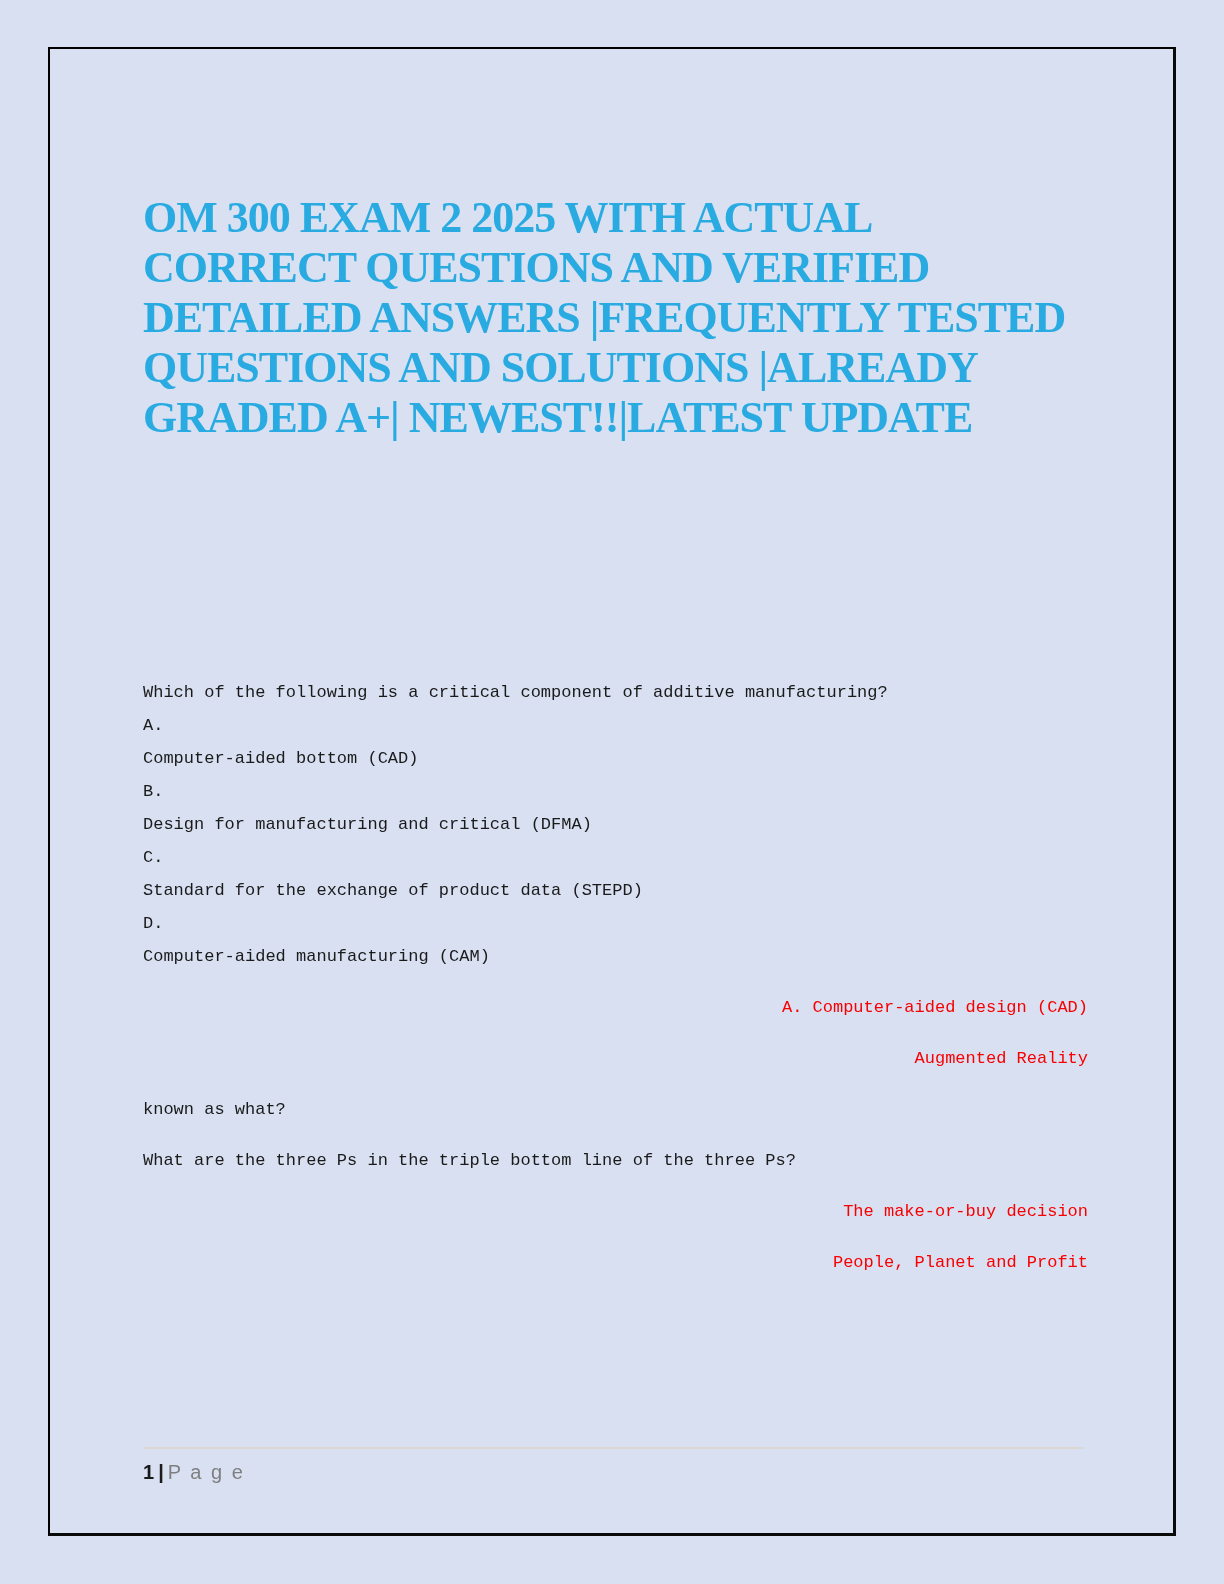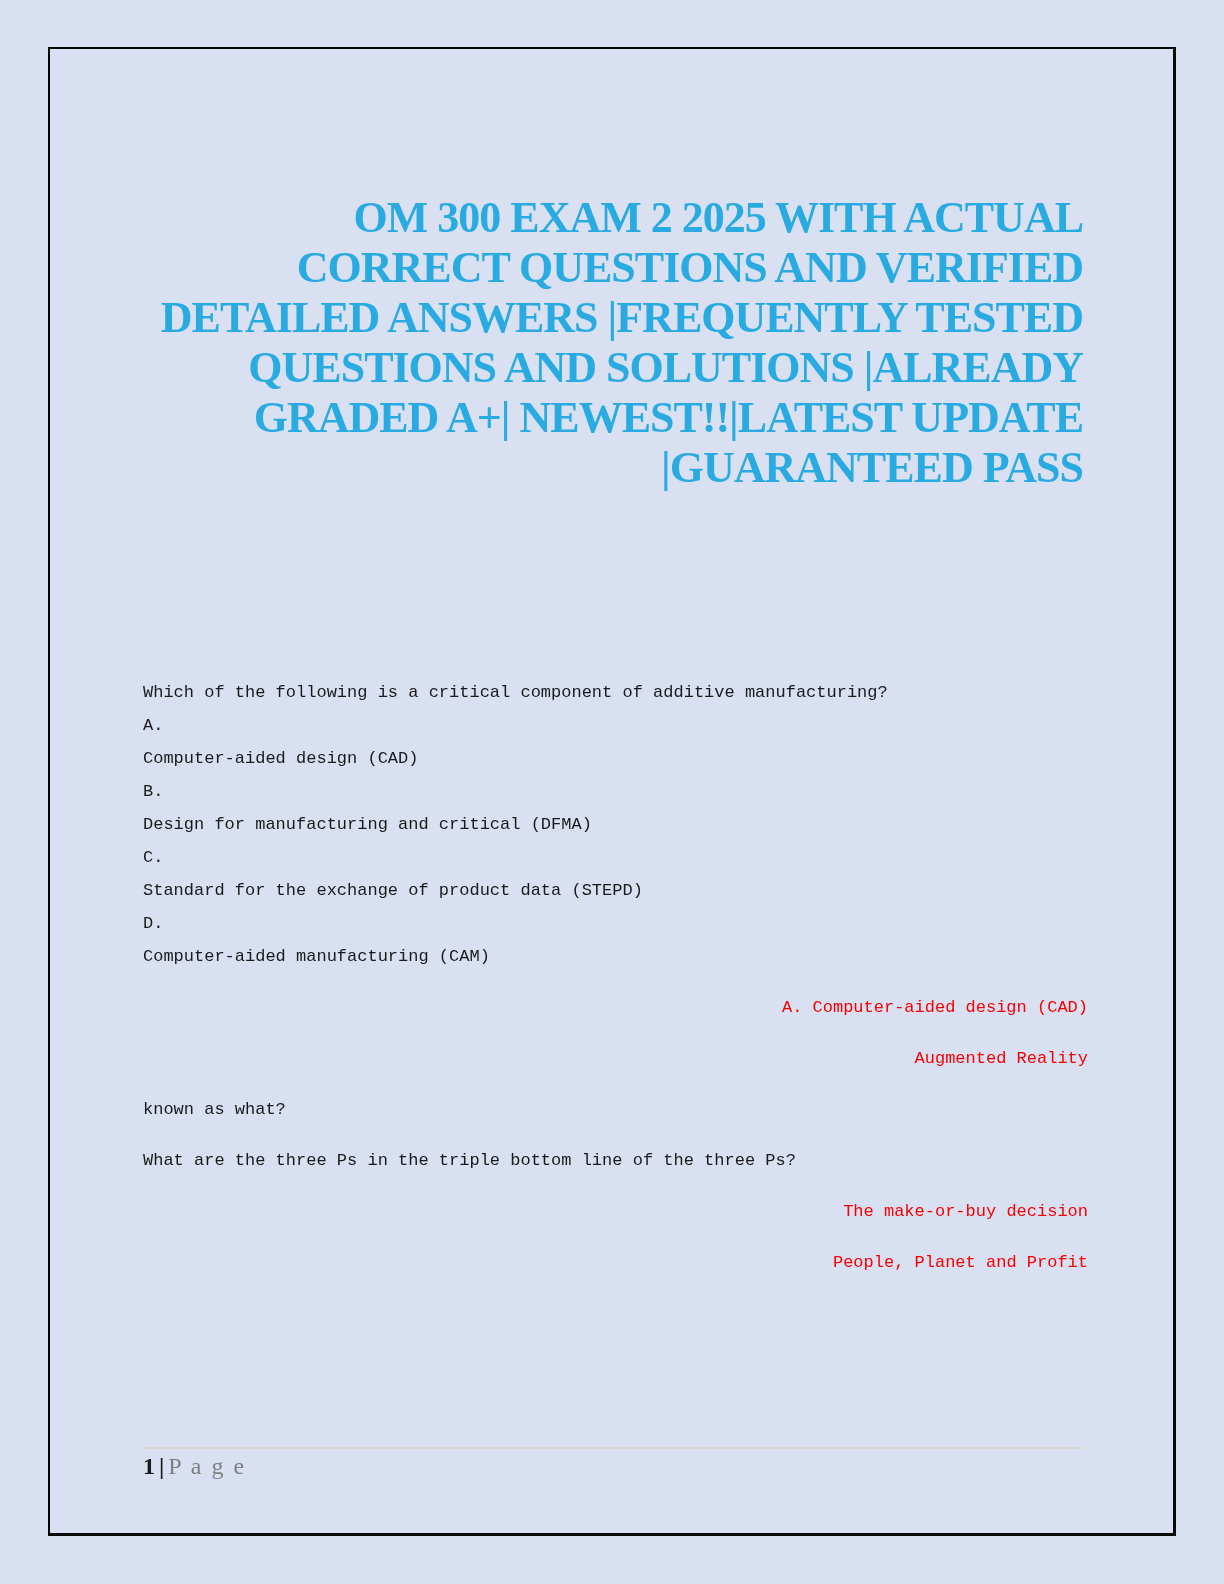--- a/index.html
+++ b/index.html
@@ -14,21 +14,21 @@
     position:absolute;
     left:48px;top:47px;right:48px;bottom:48px;
     border-top:2px solid #000;
     border-left:2px solid #000;
     border-right:3px solid #0a0a0a;
     border-bottom:3px solid #0a0a0a;
   }
   .title-block{
     position:absolute;
     left:143px;width:940px;top:193px;
-    text-align:right;
+    text-align:left;
     color:#29abe2;
     font-family:"Liberation Serif",serif;
     font-weight:bold;
     font-size:44px;
     line-height:50px;
     letter-spacing:-1px;
   }
   .title-line{white-space:nowrap;}
   .body-block{
     position:absolute;
@@ -40,48 +40,46 @@
   .qa-block{margin:0 0 18px 0;}
   .line{
     line-height:33px;
     white-space:nowrap;
   }
   .answer .line{color:#f80000;text-align:right;}
   .footer{
     position:absolute;
     left:143px;width:940px;top:1447px;
     border-top:2px solid #dcd8d0;
-    padding-top:4px;
-    font-size:24px;
-    font-family:Liberation Serif, serif;
+    padding-top:12px;
+    font-size:20px;
   }
   .footer .page-num{font-weight:bold;color:#1a1a1a;}
   .footer .pipe{color:#1a1a1a;font-weight:bold;padding:0 4px;}
   .footer .page-label{color:#7f7f7f;letter-spacing:2px;}
 </style>
 </head>
 <body>
 
 <div class="page-border"></div>
 
 <div class="title-block">
   <div class="title-line">OM 300 EXAM 2 2025 WITH ACTUAL</div>
   <div class="title-line">CORRECT QUESTIONS AND VERIFIED</div>
   <div class="title-line">DETAILED ANSWERS |FREQUENTLY TESTED</div>
   <div class="title-line">QUESTIONS AND SOLUTIONS |ALREADY</div>
   <div class="title-line">GRADED A+| NEWEST!!|LATEST UPDATE</div>
-  <div class="title-line">|GUARANTEED PASS</div>
 </div>
 
 <div class="body-block">
 
   <div class="qa-block question">
     <div class="line">Which of the following is a critical component of additive manufacturing?</div>
     <div class="line">A.</div>
-    <div class="line">Computer-aided design (CAD)</div>
+    <div class="line">Computer-aided bottom (CAD)</div>
     <div class="line">B.</div>
     <div class="line">Design for manufacturing and critical (DFMA)</div>
     <div class="line">C.</div>
     <div class="line">Standard for the exchange of product data (STEPD)</div>
     <div class="line">D.</div>
     <div class="line">Computer-aided manufacturing (CAM)</div>
   </div>
 
   <div class="qa-block answer">
     <div class="line">A. Computer-aided design (CAD)</div>

